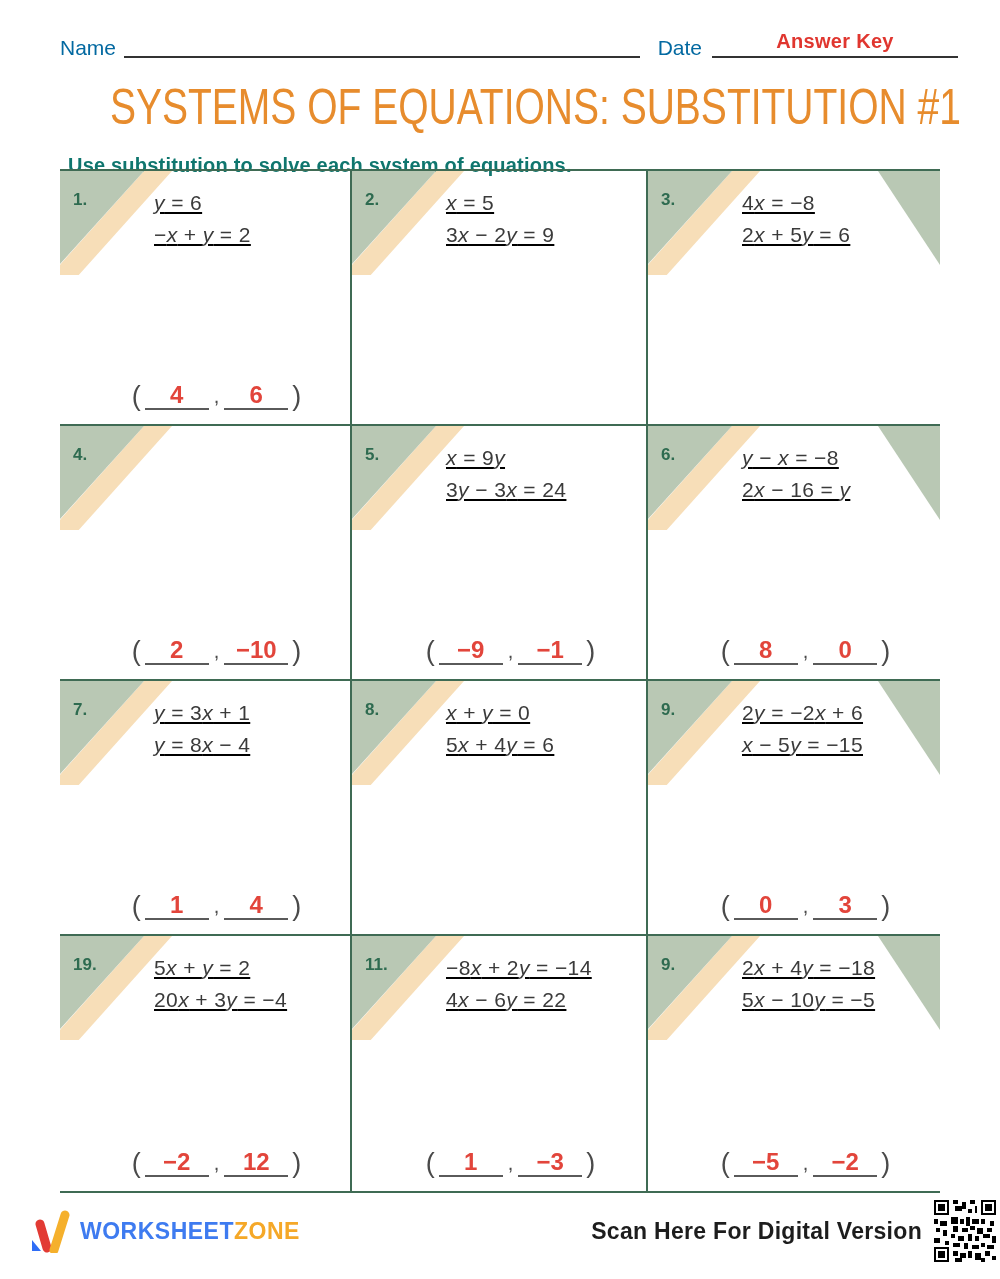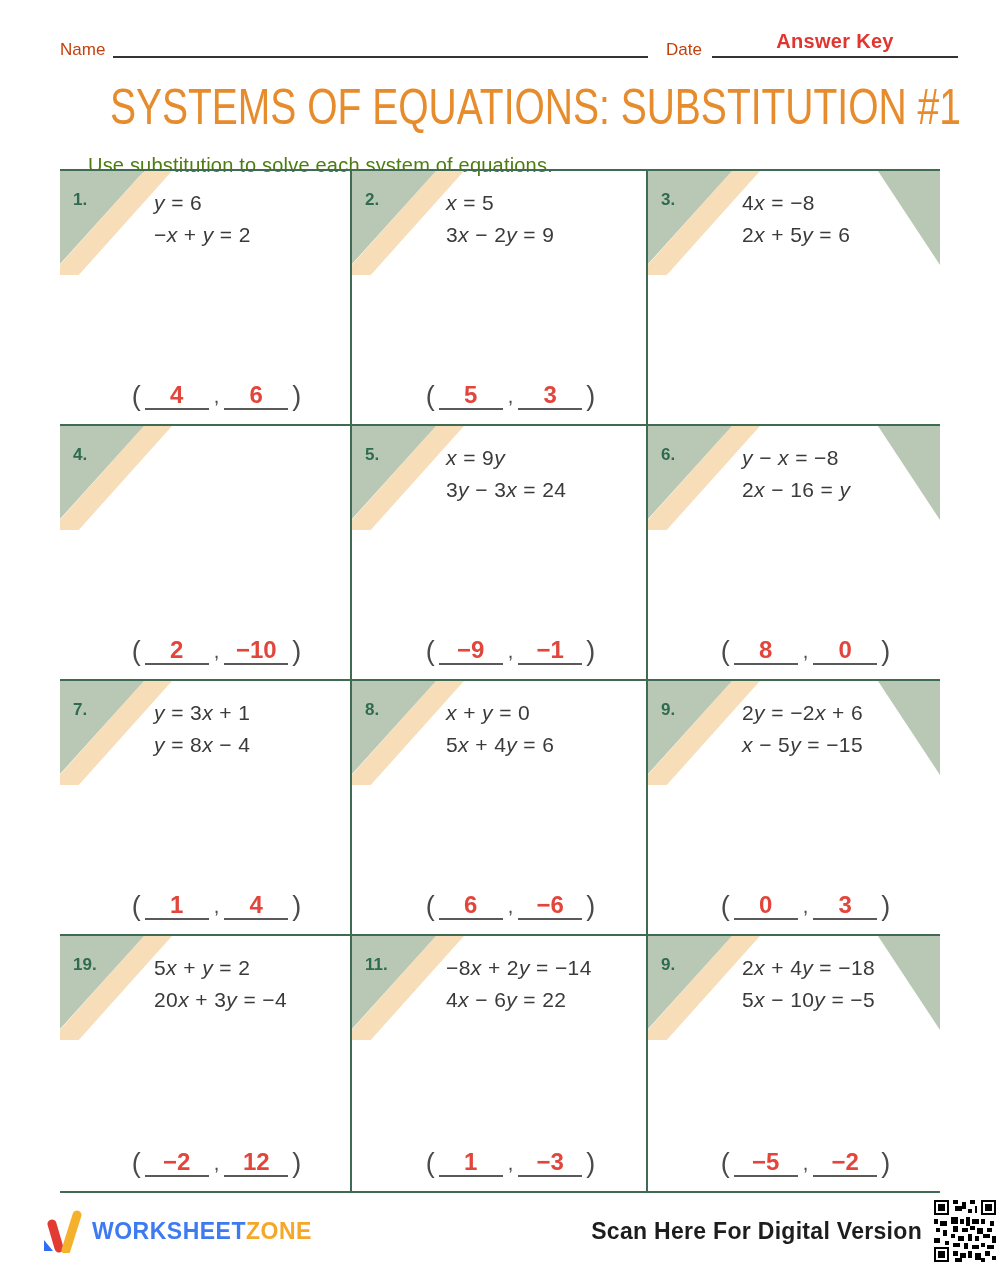--- a/index.html
+++ b/index.html
@@ -1,54 +1,54 @@
 <!DOCTYPE html>
 <html><head>
 <meta charset="utf-8">
 <style>
   html,body{margin:0;padding:0;background:#ffffff;}
   body{font-family:"Liberation Sans", sans-serif; width:1000px; height:1279px; position:relative; overflow:hidden;}
   .page{width:1000px;height:1279px;position:relative;background:#fff;}
 
   
   .hdr{display:flex;align-items:flex-end;padding:30px 42px 0 60px;box-sizing:border-box;width:100%;}
-  .hdr .lbl{font-size:17px;color:#c2410c;white-space:nowrap;padding-bottom:2px;text-align:right;}
+  .hdr .lbl{font-size:21px;color:#0369a1;white-space:nowrap;padding-bottom:2px;text-align:right;}
   .name-line{flex:1;border-bottom:2px solid #333;height:20px;margin:0 18px 4px 8px;}
   .date-line{width:246px;border-bottom:2px solid #333;margin:0 0 4px 10px;text-align:center;}
   .answer-key{color:#E0362F;font-weight:bold;font-size:20px;letter-spacing:.3px;padding-bottom:3px;display:inline-block;}
 
   
   .title{margin-top:16px;text-align:center;color:#E78C2D;font-size:50px;letter-spacing:0;
          transform:scaleX(.78);transform-origin:50% 50%;white-space:nowrap;font-weight:400;}
-  .instruction{margin:18px 0 0 88px;font-size:20px;font-weight:normal;color:#4d7c0f;letter-spacing:.2px;}
+  .instruction{margin:18px 0 0 68px;font-size:20px;font-weight:bold;color:#0f766e;letter-spacing:.2px;}
 
   
   .grid{position:absolute;left:60px;top:169px;width:880px;
         display:grid;grid-template-columns:292px 296px 292px;grid-auto-rows:255px;
         border-top:2px solid #3F6B54;border-bottom:2px solid #3F6B54;}
   .cell{position:relative;border-right:2px solid #3F6B54;border-bottom:2px solid #3F6B54;box-sizing:border-box;overflow:hidden;}
   .cell:nth-child(3n){border-right:none;}
   .cell:nth-child(n+10){border-bottom:none;}
 
   .corner{position:absolute;top:0;left:0;pointer-events:none;}
   .corner-tr{position:absolute;top:0;right:0;pointer-events:none;}
   .num{position:absolute;top:19px;left:13px;font-size:17px;font-weight:bold;color:#2E6B50;z-index:2;}
-  .eqs{position:absolute;top:16px;left:94px;z-index:2;}
+  .eqs{position:absolute;top:16px;left:94px;z-index:2;text-decoration:underline;}
   .eq{font-size:21px;line-height:32px;color:#3a3a3a;letter-spacing:.4px;white-space:nowrap;}
   .eq i{font-style:italic;}
 
   .answer{position:absolute;left:3px;right:0;bottom:12px;text-align:center;transform:translateX(10px);white-space:nowrap;z-index:2;}
   .paren{font-size:27px;color:#4a4a4a;vertical-align:-2px;}
   .comma{font-size:20px;color:#4a4a4a;margin:0 1px;}
   .blank{display:inline-block;min-width:58px;border-bottom:2.5px solid #5a5a5a;text-align:center;margin:0 4px;padding:0 3px;}
   .blank .val{color:#E2453B;font-weight:bold;font-size:24px;line-height:26px;}
 
   
   .footer{position:absolute;left:0;right:0;bottom:0;height:88px;display:flex;align-items:center;justify-content:space-between;
-          padding:0 4px 8px 42px;box-sizing:border-box;}
+          padding:0 4px 8px 30px;box-sizing:border-box;}
   .logo{display:flex;align-items:center;}
   .logo-text{font-weight:bold;font-size:23px;letter-spacing:.5px;margin-left:6px;}
   .logo-text .t1{color:#3E7BF0;}
   .logo-text .t2{color:#F5A828;}
   .scan-group{display:flex;align-items:center;font-weight:bold;}
   .scan-text{font-size:23px;color:#1d1d1d;letter-spacing:.3px;margin-right:12px;}
   .qr{width:62px;height:62px;}
 </style>
 </head>
 <body>
@@ -85,23 +85,20 @@
     <div class="cell">
       <svg class="corner" width="122" height="104" viewBox="0 0 122 104">
           <polygon points="84,0 112,0 8,116 -20,116" fill="#F7DEB8"></polygon>
           <polygon points="0,0 84,0 0,93" fill="#B9C8B4"></polygon>
         </svg>
       <div class="num">2.</div>
       <div class="eqs">
         <div class="eq"><i>x</i> = 5</div>
         <div class="eq">3<i>x</i> − 2<i>y</i> = 9</div>
       </div>
-      <div class="answer">
-        <span class="paren">(</span><span class="blank"><span class="val">5</span></span><span class="comma">,</span><span class="blank"><span class="val">3</span></span><span class="paren">)</span>
-      </div>
     </div>
 
     <div class="cell">
       <svg class="corner" width="122" height="104" viewBox="0 0 122 104">
           <polygon points="84,0 112,0 8,116 -20,116" fill="#F7DEB8"></polygon>
           <polygon points="0,0 84,0 0,93" fill="#B9C8B4"></polygon>
         </svg>
       <svg class="corner-tr" width="62" height="94" viewBox="0 0 62 94">
           <polygon points="0,0 62,0 62,94" fill="#B9C8B4"></polygon>
         </svg>
@@ -173,23 +170,20 @@
 
     <div class="cell">
       <svg class="corner" width="122" height="104" viewBox="0 0 122 104">
           <polygon points="84,0 112,0 8,116 -20,116" fill="#F7DEB8"></polygon>
           <polygon points="0,0 84,0 0,93" fill="#B9C8B4"></polygon>
         </svg>
       <div class="num">8.</div>
       <div class="eqs">
         <div class="eq"><i>x</i> + <i>y</i> = 0</div>
         <div class="eq">5<i>x</i> + 4<i>y</i> = 6</div>
-      </div>
-      <div class="answer">
-        <span class="paren">(</span><span class="blank"><span class="val">6</span></span><span class="comma">,</span><span class="blank"><span class="val">−6</span></span><span class="paren">)</span>
       </div>
     </div>
 
     <div class="cell">
       <svg class="corner" width="122" height="104" viewBox="0 0 122 104">
           <polygon points="84,0 112,0 8,116 -20,116" fill="#F7DEB8"></polygon>
           <polygon points="0,0 84,0 0,93" fill="#B9C8B4"></polygon>
         </svg>
       <svg class="corner-tr" width="62" height="94" viewBox="0 0 62 94">
           <polygon points="0,0 62,0 62,94" fill="#B9C8B4"></polygon>

